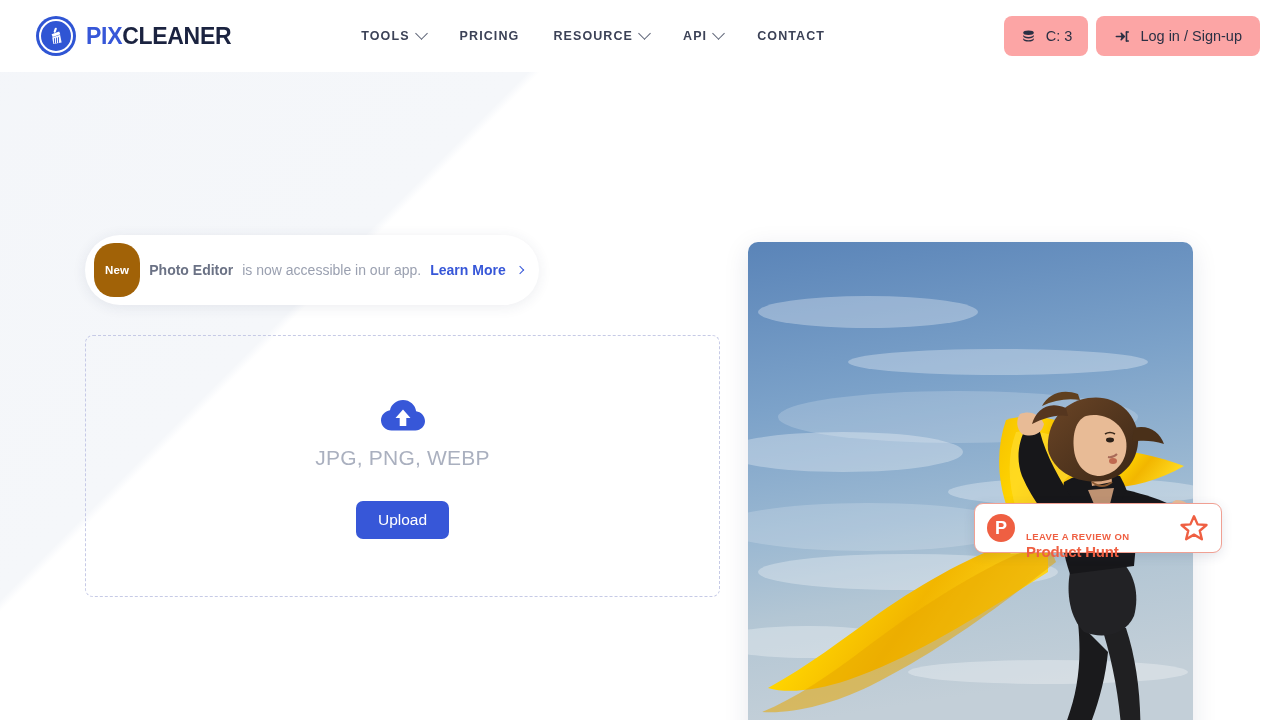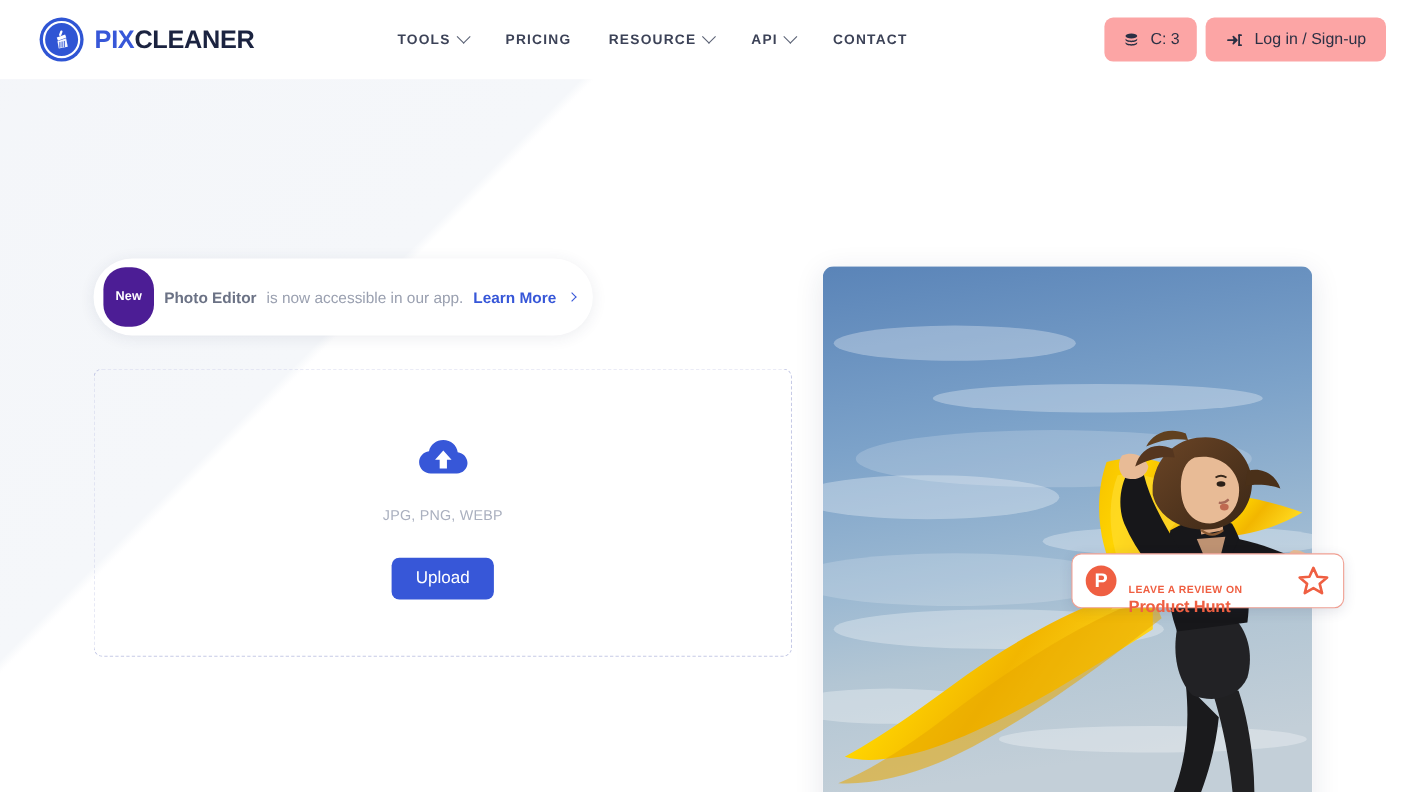--- a/index.html
+++ b/index.html
@@ -133,21 +133,21 @@
     align-items: center;
     gap: 9px;
     background: #ffffff;
     border-radius: 40px;
     padding: 8px 16px 8px 9px;
     box-shadow: 0 2px 14px rgba(40,50,90,0.09);
     font-size: 14px;
     white-space: nowrap;
   }
   .badge-new {
-    background: #4c1d95;
+    background: #a16207;
     color: #ffffff;
     font-size: 11.5px;
     font-weight: 600;
     border-radius: 20px;
     padding: 21px 11px;
     letter-spacing: 0.2px;
   }
   .announce-strong { color: #6b7285; font-weight: 700; }
   .announce-rest { color: #9aa0b0; }
   .announce-link { color: #3757d8; font-weight: 600; }
@@ -192,22 +192,22 @@
   }
   .cloud-icon { width: 46px; height: 34px; }
   .drop-title {
     margin-top: 20px;
     font-size: 22px;
     font-weight: 600;
     color: #1e2438;
     letter-spacing: -0.2px;
   }
   .drop-formats {
-    margin-top: 28px;
-    font-size: 13px;
+    margin-top: 13px;
+    font-size: 21px;
     color: #aab0bf;
     letter-spacing: 0.2px;
   }
   .upload-btn {
     margin-top: 31px;
     background: #3757d8;
     color: #fff;
     border: none;
     border-radius: 7px;
     font-family: inherit;

